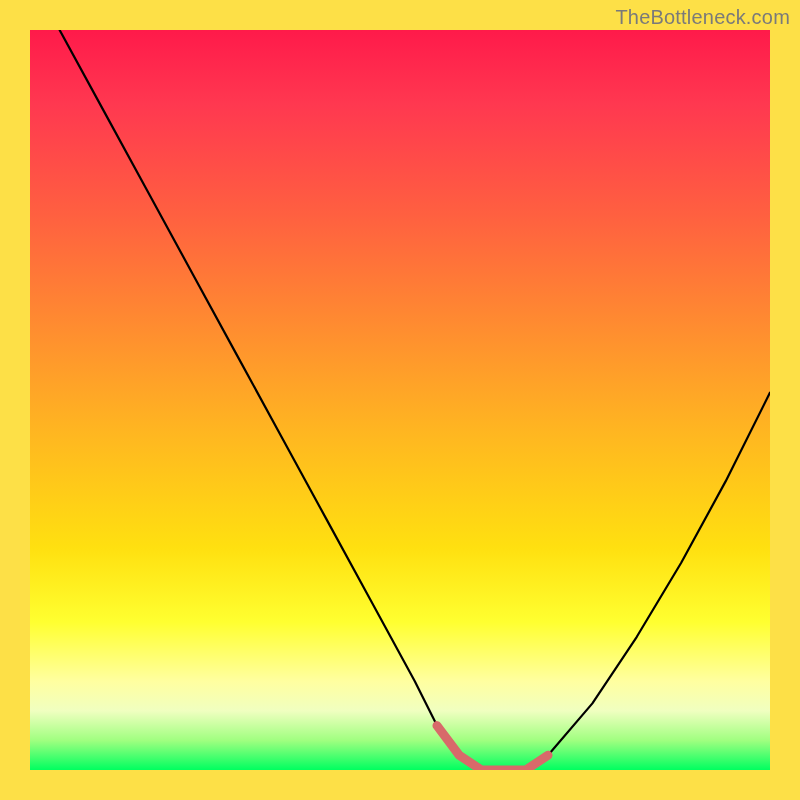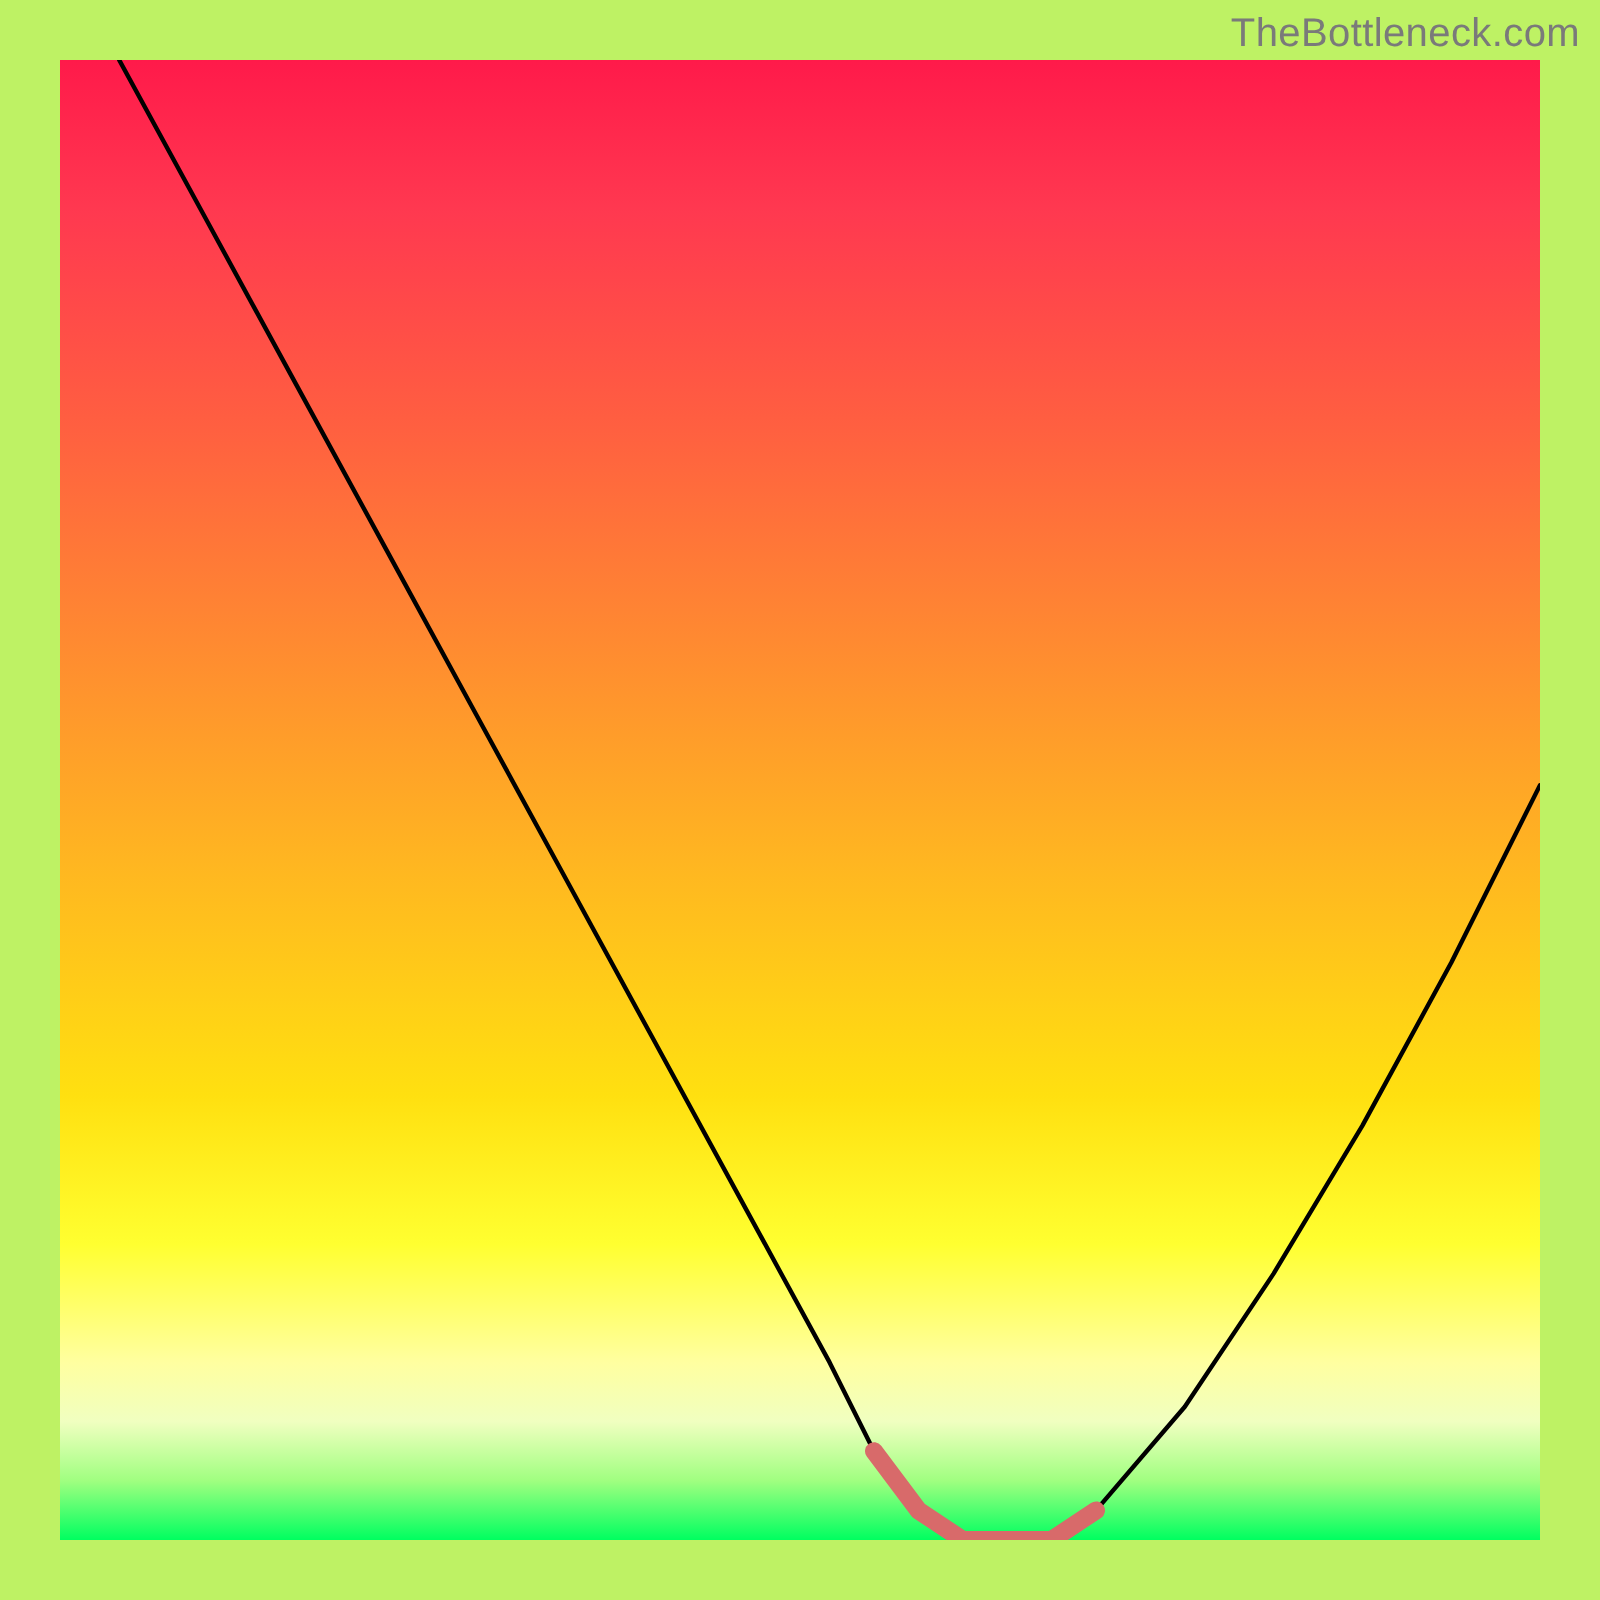--- a/index.html
+++ b/index.html
@@ -1,21 +1,21 @@
 <!DOCTYPE html>
 <html><head>
 <meta charset="utf-8">
 <style>
   * { margin: 0; padding: 0; box-sizing: border-box; }
   html, body { width: 800px; height: 800px; overflow: hidden; background: #000; }
   .chart-container {
     position: relative;
     width: 800px;
     height: 800px;
-    background: #bef264;
+    background: #fde047;
   }
   .plot-area {
     position: absolute;
     left: 30px;
     top: 30px;
     width: 740px;
     height: 740px;
     background: linear-gradient(to bottom,
       #ff1a4a 0%,
       #ff3850 10%,

